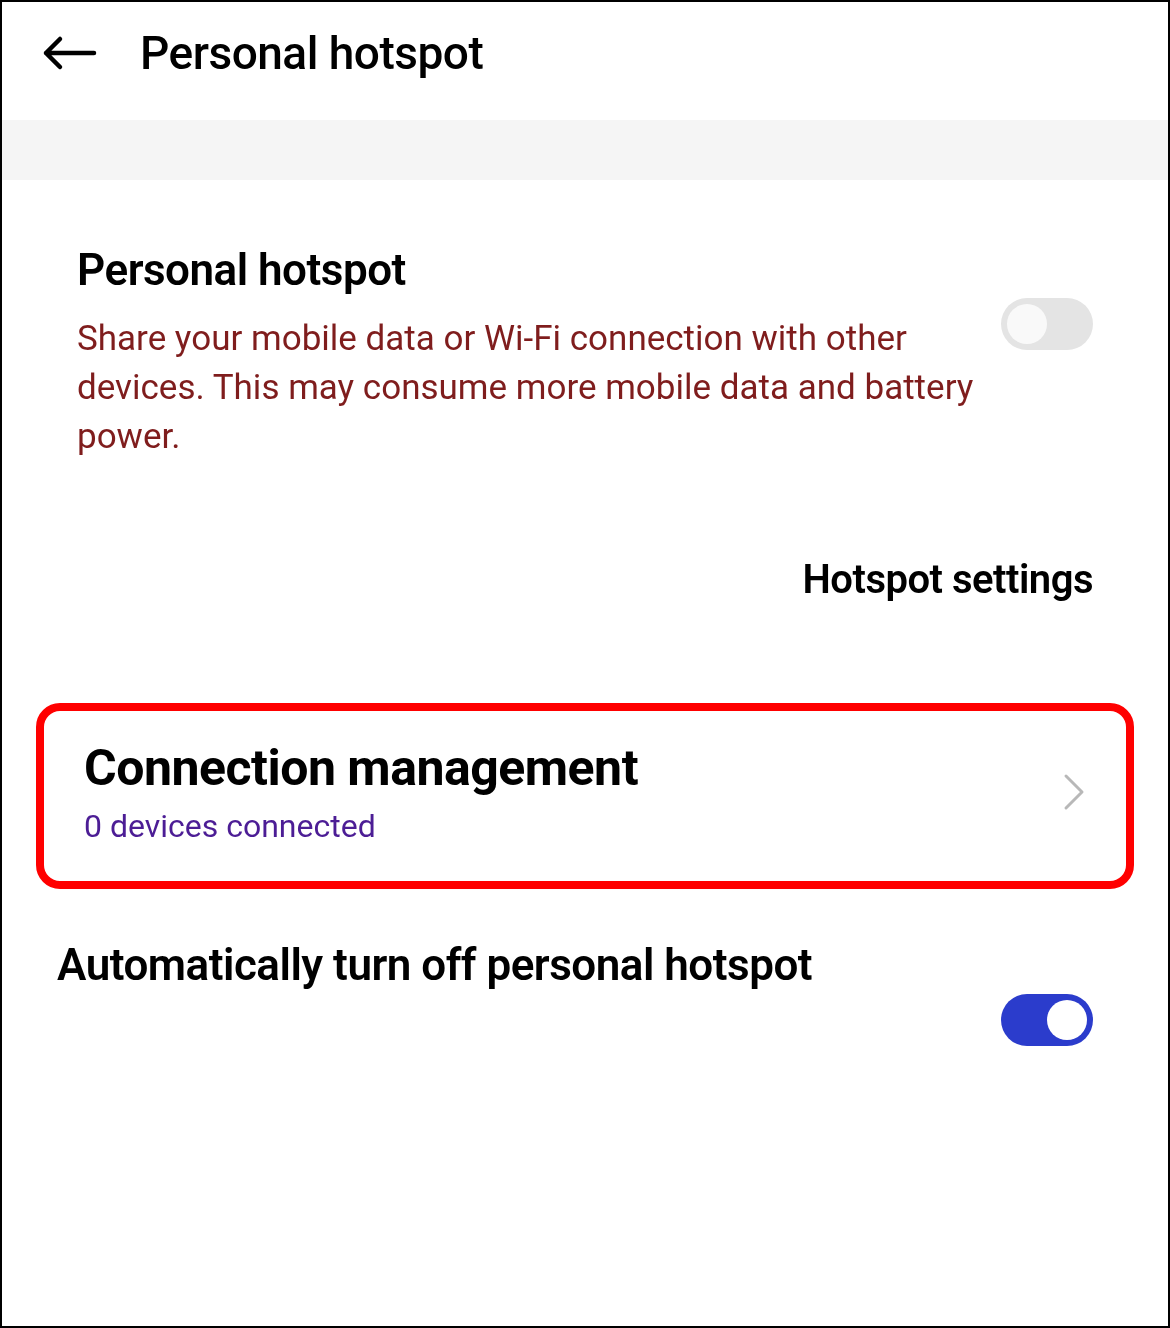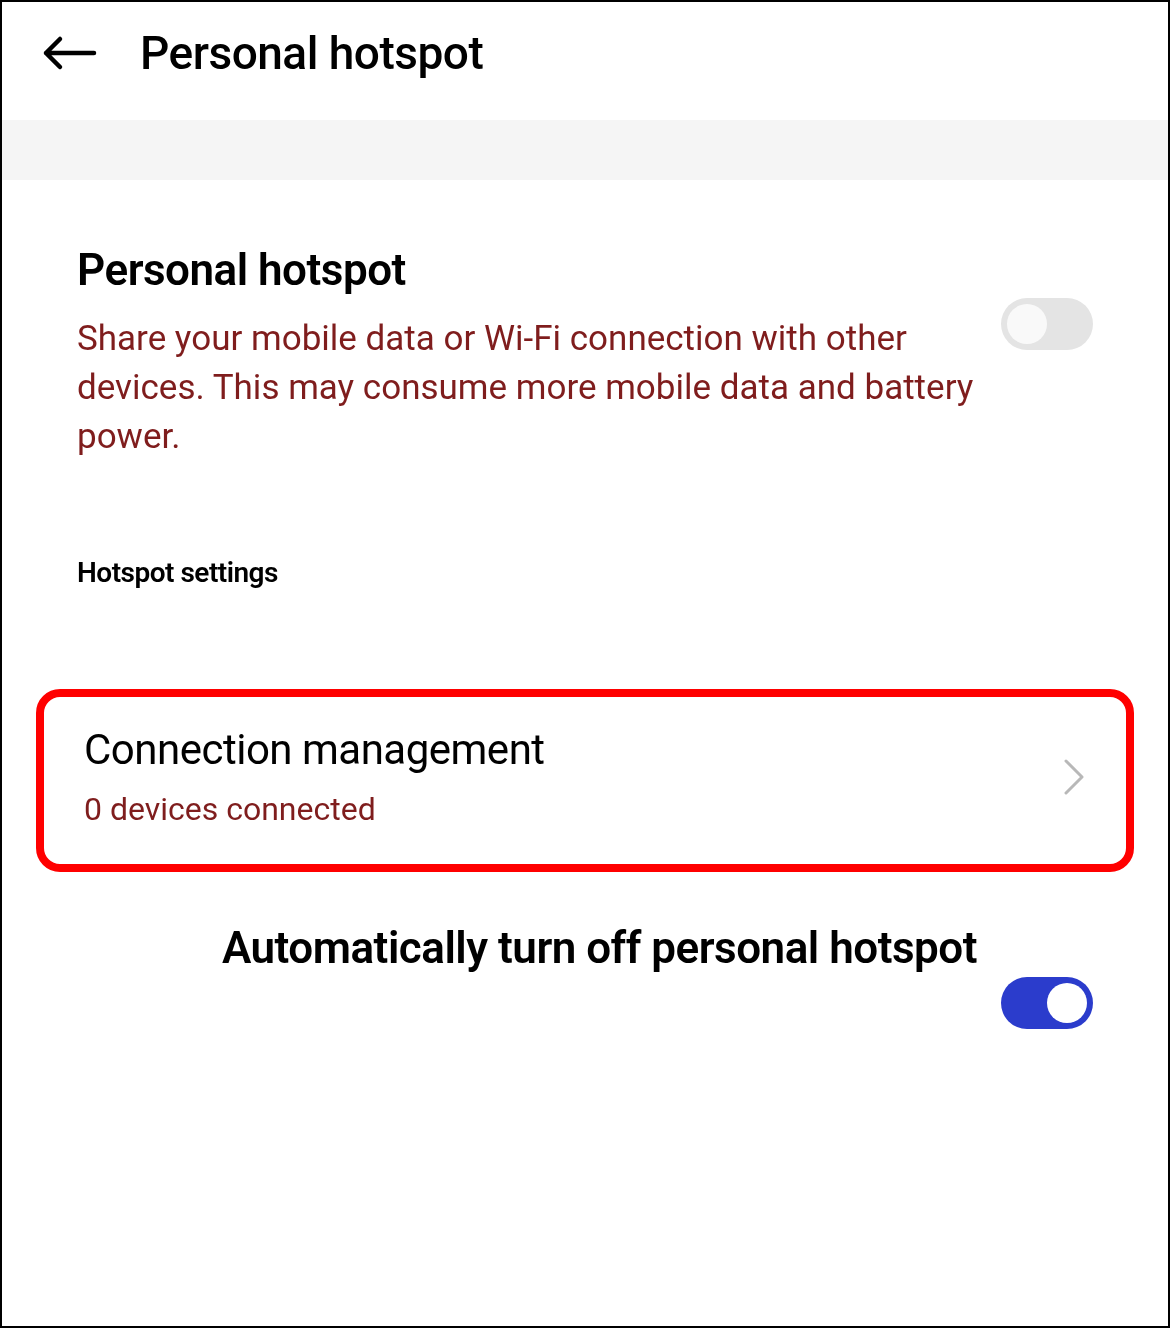--- a/index.html
+++ b/index.html
@@ -69,23 +69,23 @@
       letter-spacing: -0.5px;
     }
     .setting-desc {
       font-size: 35px;
       color: #7f1d1d;
       line-height: 1.4;
       font-weight: 400;
     }
     .setting-link {
       font-size: 32px;
-      color: #7f1d1d;
+      color: #4c1d95;
       font-weight: 400;
-      margin-top: 16px;
+      margin-top: 10px;
     }
     .toggle {
       width: 92px;
       height: 52px;
       border-radius: 26px;
       position: relative;
       flex-shrink: 0;
       margin-top: 54px;
       cursor: pointer;
     }
@@ -104,62 +104,62 @@
       top: 6px;
     }
     .toggle-off .toggle-knob {
       left: 6px;
       background: #f9f9f9;
     }
     .toggle-on .toggle-knob {
       right: 6px;
     }
     .section-label {
-      font-size: 28px;
+      font-size: 40px;
       font-weight: 600;
       color: #000;
       padding: 55px 75px 40px 75px;
       letter-spacing: -0.5px;
+      text-align: right;
     }
     .highlighted-row {
       border: 8px solid #ff0000;
       border-radius: 24px;
       margin: 60px 34px 30px 34px;
       padding: 28px 40px 36px 40px;
       display: flex;
       align-items: center;
       justify-content: space-between;
       cursor: pointer;
     }
     .highlighted-text {
       flex: 1;
     }
     .highlighted-title {
-      font-size: 42px;
-      font-weight: 400;
+      font-size: 50px;
+      font-weight: 700;
       color: #000;
       margin-bottom: 10px;
       letter-spacing: -0.5px;
     }
     .chevron {
       width: 24px;
       height: 40px;
       flex-shrink: 0;
     }
     .chevron svg {
       width: 100%;
       height: 100%;
     }
     .auto-off-row {
       padding: 20px 75px 40px 55px;
       display: flex;
       align-items: flex-start;
       justify-content: space-between;
       gap: 24px;
-      text-align: right;
     }
     .auto-off-row .toggle {
       margin-top: 55px;
     }
   </style>
 </head>
 <body>
 
 <div class="header">
   <div class="back-arrow">

